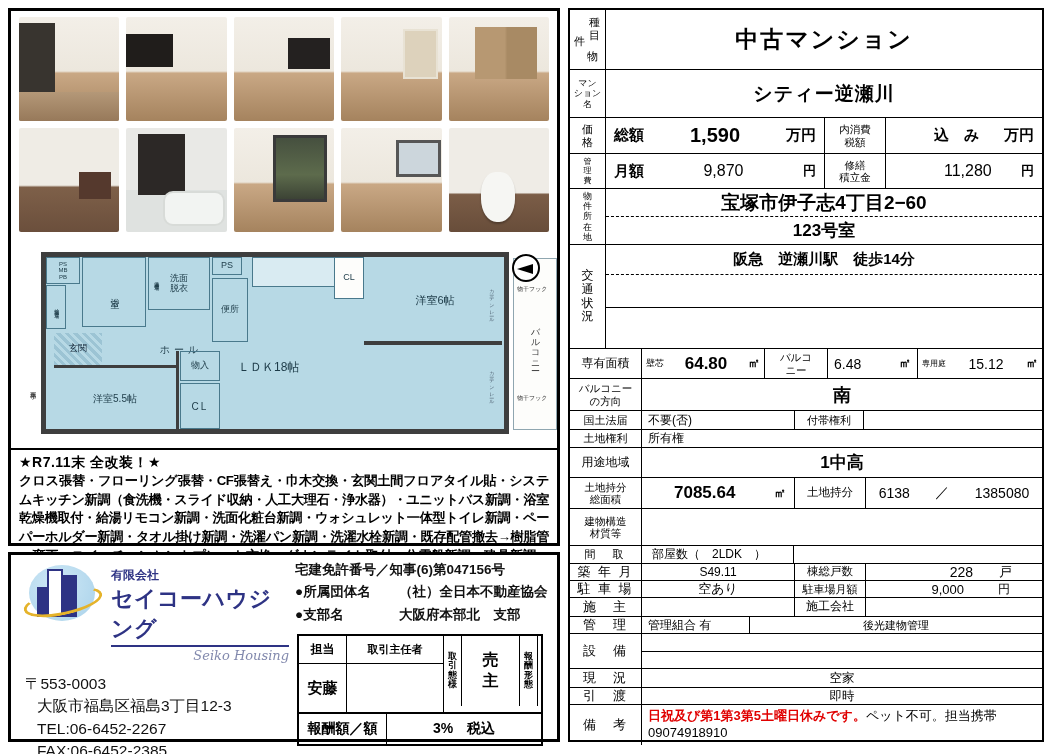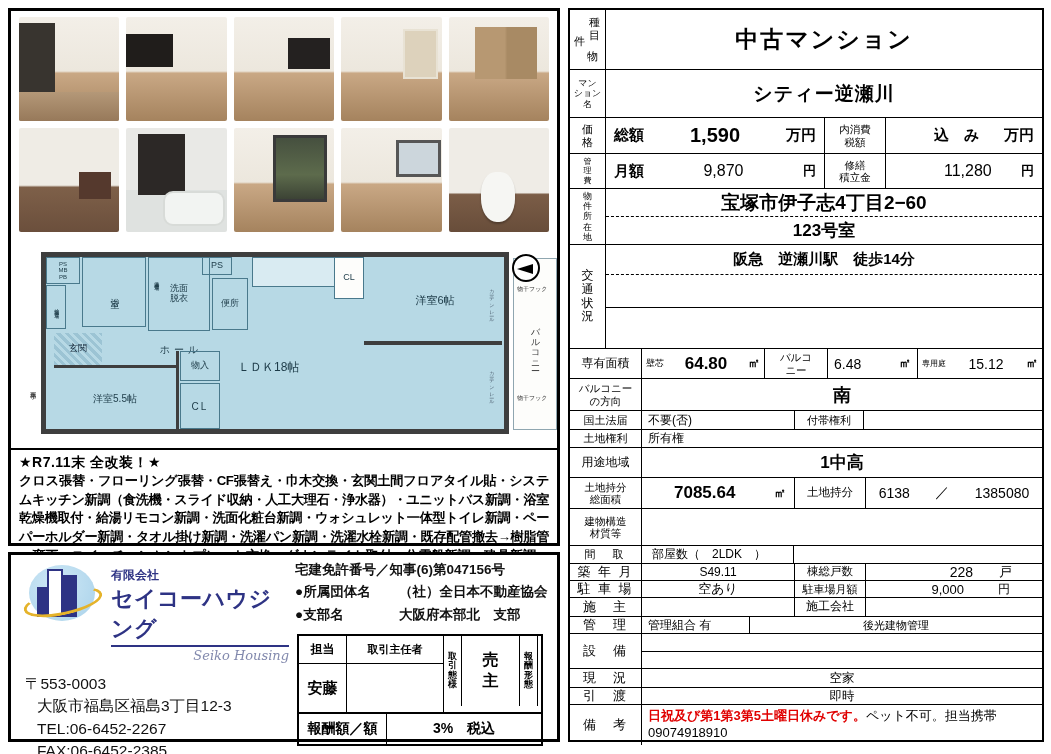--- a/index.html
+++ b/index.html
@@ -131,25 +131,25 @@
     </div>
 
     <div class="plan">
       <div class="unit">
 
         <div class="room tiny pre" style="left:0;top:0;width:34px;height:27px;">PS
 MB
 PB</div>
         <div class="room tiny vt" style="left:0;top:28px;width:20px;height:44px;font-size:5px;">給湯器置場</div>
         <div class="room vt" style="left:36px;top:0;width:64px;height:70px;">浴室</div>
-        <div class="room pre" style="left:102px;top:0;width:62px;height:74px;">洗面
+        <div class="room pre" style="left:102px;top:0;width:62px;height:53px;">洗面
 脱衣</div>
         <div class="room tiny vt nob" style="left:104px;top:2px;width:12px;height:40px;font-size:5px;">洗濯機置場</div>
-        <div class="room" style="left:156px;top:0;width:30px;height:18px;">PS</div>
-        <div class="room" style="left:166px;top:21px;width:36px;height:52px;">便所</div>
+        <div class="room" style="left:166px;top:0;width:30px;height:18px;">PS</div>
+        <div class="room" style="left:166px;top:21px;width:36px;height:64px;">便所</div>
         <div class="kcounter" style="left:206px;top:0;width:94px;height:30px;"></div>
         <div class="room" style="left:288px;top:0;width:30px;height:42px;background:#fdfdfb;">CL</div>
         <div class="room nob" style="left:322px;top:0;width:134px;height:86px;font-size:11px;">洋室6帖</div>
         <div class="wall" style="left:318px;top:84px;width:138px;height:4px;"></div>
 
         <div class="room nob genkan-hatch" style="left:8px;top:76px;width:48px;height:32px;font-size:9px;color:#123;">玄関</div>
         <div class="room nob" style="left:62px;top:76px;width:146px;height:32px;font-size:10px;letter-spacing:4px;">ホール</div>
         <div class="room" style="left:134px;top:94px;width:40px;height:30px;">物入</div>
         <div class="room" style="left:134px;top:126px;width:40px;height:46px;font-size:10px;letter-spacing:2px;">CL</div>
         <div class="room nob" style="left:8px;top:112px;width:122px;height:58px;font-size:10px;">洋室5.5帖</div>

